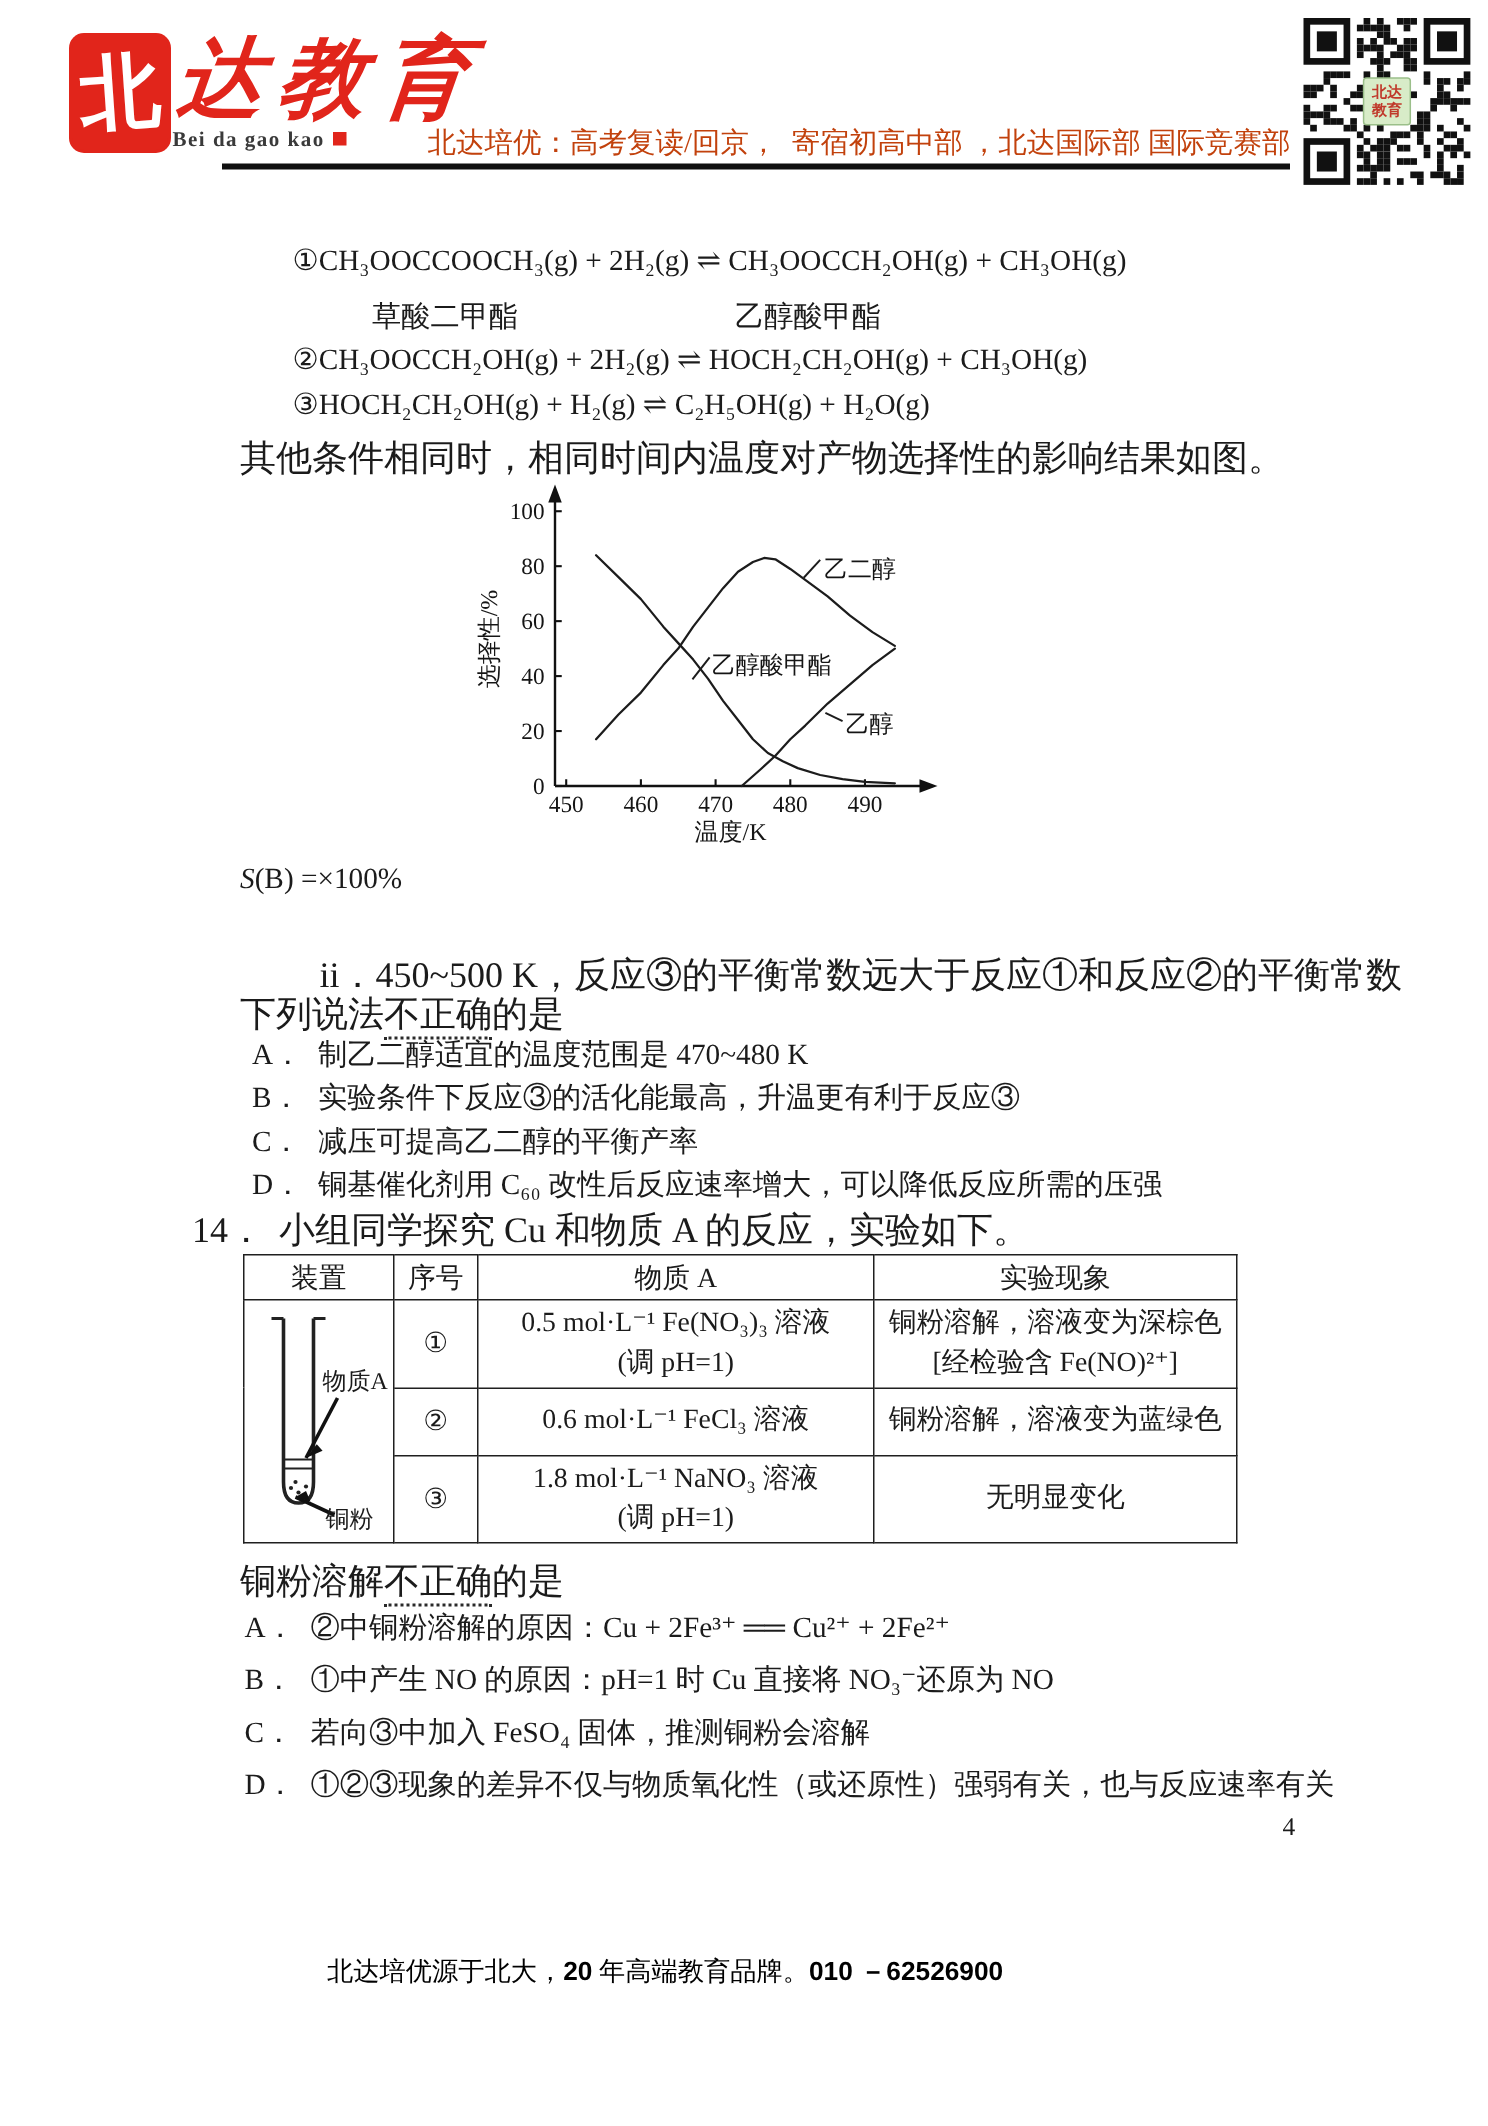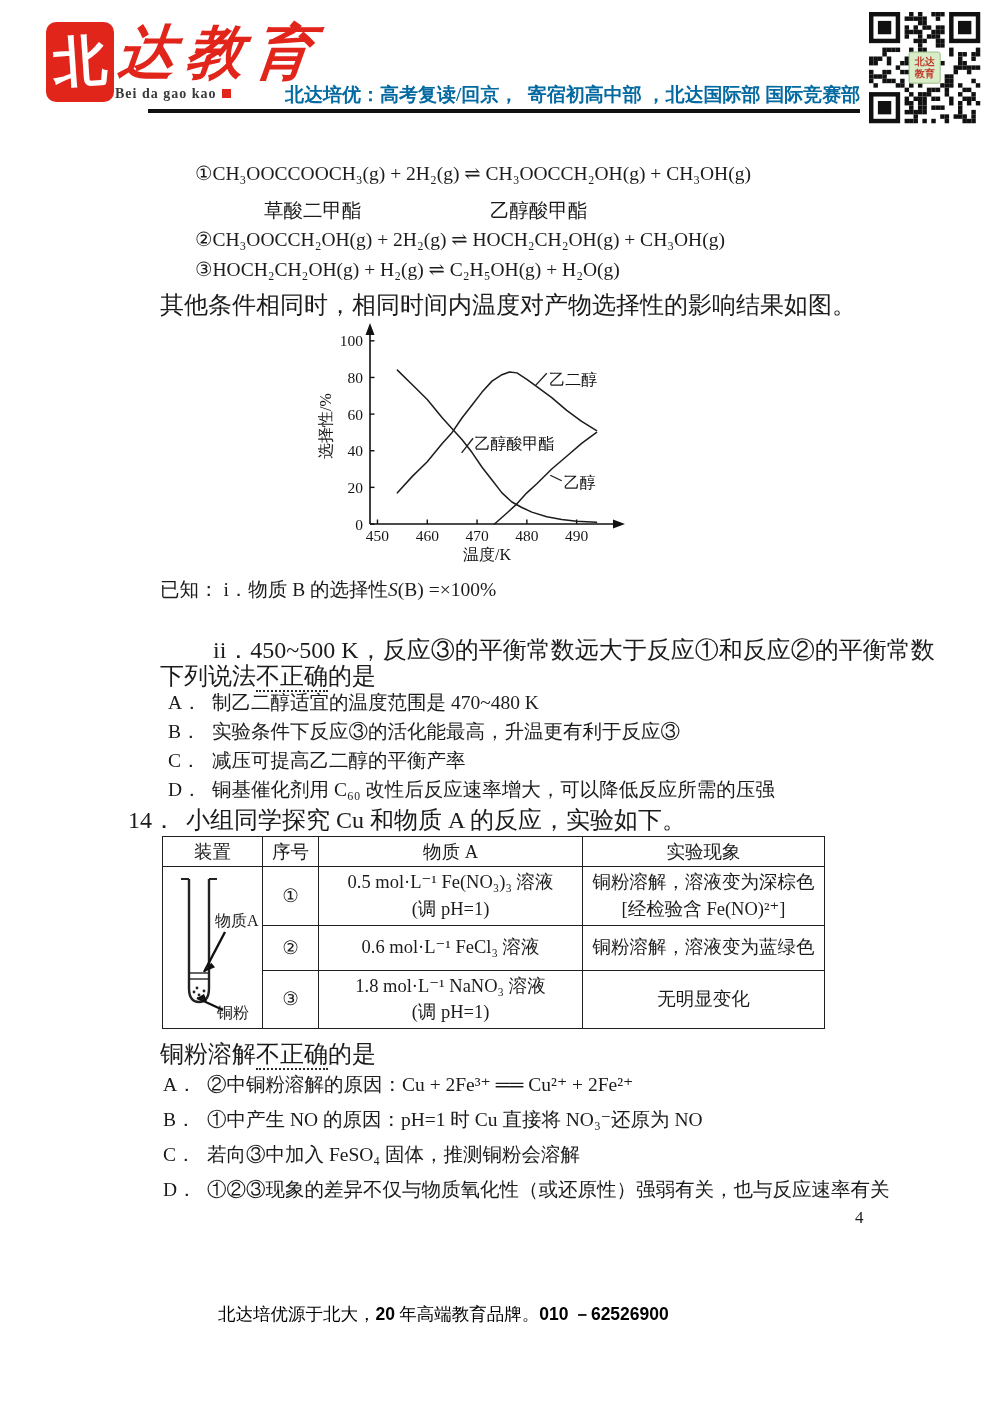--- a/index.html
+++ b/index.html
@@ -15,21 +15,21 @@
     display:flex;align-items:center;justify-content:center;
     box-shadow:0 0 0 2px #e1251b;
   }
   .seal span{color:#fff;font-size:54px;font-weight:bold;font-family:"Liberation Serif",serif;transform:rotate(-4deg);}
   .brand-script{
     color:#e1251b;font-size:58px;font-weight:bold;font-style:italic;
     letter-spacing:10px;transform:skewX(-6deg);font-family:"Liberation Serif",serif;
   }
   .brand-sub{font-size:14px;font-weight:bold;color:#3a3a3a;letter-spacing:1px;font-family:"Liberation Serif",serif;}
   .brand-sub .sq{display:inline-block;width:9px;height:9px;background:#e1251b;margin-left:5px;}
-  .tagline{color:#0369a1;font-size:19px;white-space:pre;font-weight:700;}
+  .tagline{color:#c2410c;font-size:19px;white-space:pre;font-weight:400;}
   .hrule{background:#101010;height:3.5px;}
   
   .eq{font-size:19.5px;}
   .txt{font-size:24px;}
   .emph{border-bottom:2px dotted #2a2a2a;padding-bottom:1px;}
   .opt{display:flex;font-size:19.5px;}
   .opt .letter{width:44px;flex:0 0 auto;}
   
   .known-row{display:flex;align-items:center;font-size:19.5px;}
   .frac{display:inline-flex;flex-direction:column;align-items:center;margin:0 8px;font-size:17.5px;line-height:1.25;}
@@ -237,21 +237,21 @@
     <rect x="90.00000000000001" y="8.9" width="13.350000000000001" height="13.350000000000001" fill="#111"></rect>
     <rect x="1" y="80.10000000000001" width="31.150000000000002" height="31.150000000000002" fill="#111"></rect>
     <rect x="5.45" y="84.55000000000001" width="22.25" height="22.25" fill="#fff"></rect>
     <rect x="9.9" y="89.00000000000001" width="13.350000000000001" height="13.350000000000001" fill="#111"></rect>
     <rect x="41.050000000000004" y="40.050000000000004" width="31.150000000000002" height="31.150000000000002" fill="#d8ecc8" stroke="#9bbf8a" stroke-width="1" rx="2"></rect>
     <text x="56.625" y="52.510000000000005" text-anchor="middle" font-size="10" fill="#c0392b" font-weight="bold">北达</text>
     <text x="56.625" y="64.97" text-anchor="middle" font-size="10" fill="#c0392b" font-weight="bold">教育</text>
   </svg>
 
 <div class="abs eq" style="left:195px;top:162px;">①CH₃OOCCOOCH₃(g) + 2H₂(g) ⇌ CH₃OOCCH₂OH(g) + CH₃OH(g)</div>
-<div class="abs eq" style="left:248px;top:197px;margin-left:16px;">草酸二甲酯</div>
+<div class="abs eq" style="left:248px;top:197px;">草酸二甲酯</div>
 <div class="abs eq" style="left:490px;top:197px;">乙醇酸甲酯</div>
 <div class="abs eq" style="left:195px;top:228px;">②CH₃OOCCH₂OH(g) + 2H₂(g) ⇌ HOCH₂CH₂OH(g) + CH₃OH(g)</div>
 <div class="abs eq" style="left:195px;top:258px;">③HOCH₂CH₂OH(g) + H₂(g) ⇌ C₂H₅OH(g) + H₂O(g)</div>
 <div class="abs txt" style="left:160px;top:289px;">其他条件相同时，相同时间内温度对产物选择性的影响结果如图。</div>
 
 <svg id="sel-chart" class="abs" style="left:318px;top:318px;" width="310" height="250" viewBox="0 0 310 250">
     <line x1="52" y1="206" x2="52" y2="8" stroke="#111" stroke-width="1.6"></line>
     <line x1="52" y1="206" x2="302" y2="206" stroke="#111" stroke-width="1.6"></line>
     <path d="M47.5,17 L52,5 L56.5,17 Z" fill="#111"></path>
     <path d="M295,201.5 L307,206 L295,210.5 Z" fill="#111"></path>
@@ -284,21 +284,20 @@
     <polyline points="176.48979591836735,206 188.93877551020407,195.00934579439252 198.89795918367346,185.85046728971963 208.85714285714286,174.85981308411215 218.81632653061223,165.70093457943926 233.75510204081633,151.04672897196264 248.69387755102042,138.22429906542055 263.63265306122446,125.40186915887851 278.57142857142856,114.41121495327103" fill="none" stroke="#1c1c1c" stroke-width="1.5" stroke-linejoin="round" stroke-linecap="round"></polyline>
     <line x1="217.82040816326537" y1="67.15140186915889" x2="228.77551020408163" y2="55.244859813084105" stroke="#1c1c1c" stroke-width="1.3"></line>
     <text x="231.26530612244898" y="66.78971962616822" font-size="16" fill="#151515">乙二醇</text>
     <line x1="143.62448979591827" y1="134.9271028037383" x2="155.07755102040812" y2="120.27289719626168" stroke="#1c1c1c" stroke-width="1.3"></line>
     <text x="156.57142857142856" y="130.90186915887853" font-size="16" fill="#151515">乙醇酸甲酯</text>
     <line x1="232.26122448979586" y1="157.27476635514017" x2="243.71428571428572" y2="162.77009345794391" stroke="#1c1c1c" stroke-width="1.3"></line>
     <text x="245.70612244897947" y="170.28504672897196" font-size="16" fill="#151515">乙醇</text>
   </svg>
 
 <div class="abs known-row" style="left:160px;top:576px;">
-  <span>已知： i．物质 B 的选择性 </span>
   <span class="it">S</span>
   <span>(B) =</span>
   <span>×100%</span>
 </div>
 <div class="abs txt" style="left:213px;top:634px;">ii．450~500 K，反应③的平衡常数远大于反应①和反应②的平衡常数</div>
 
 <div class="abs txt" style="left:160px;top:660px;">
   <span>下列说法</span><span class="emph">不正确</span><span>的是</span>
 </div>
 <div class="abs opt" style="left:168px;top:689px;">

